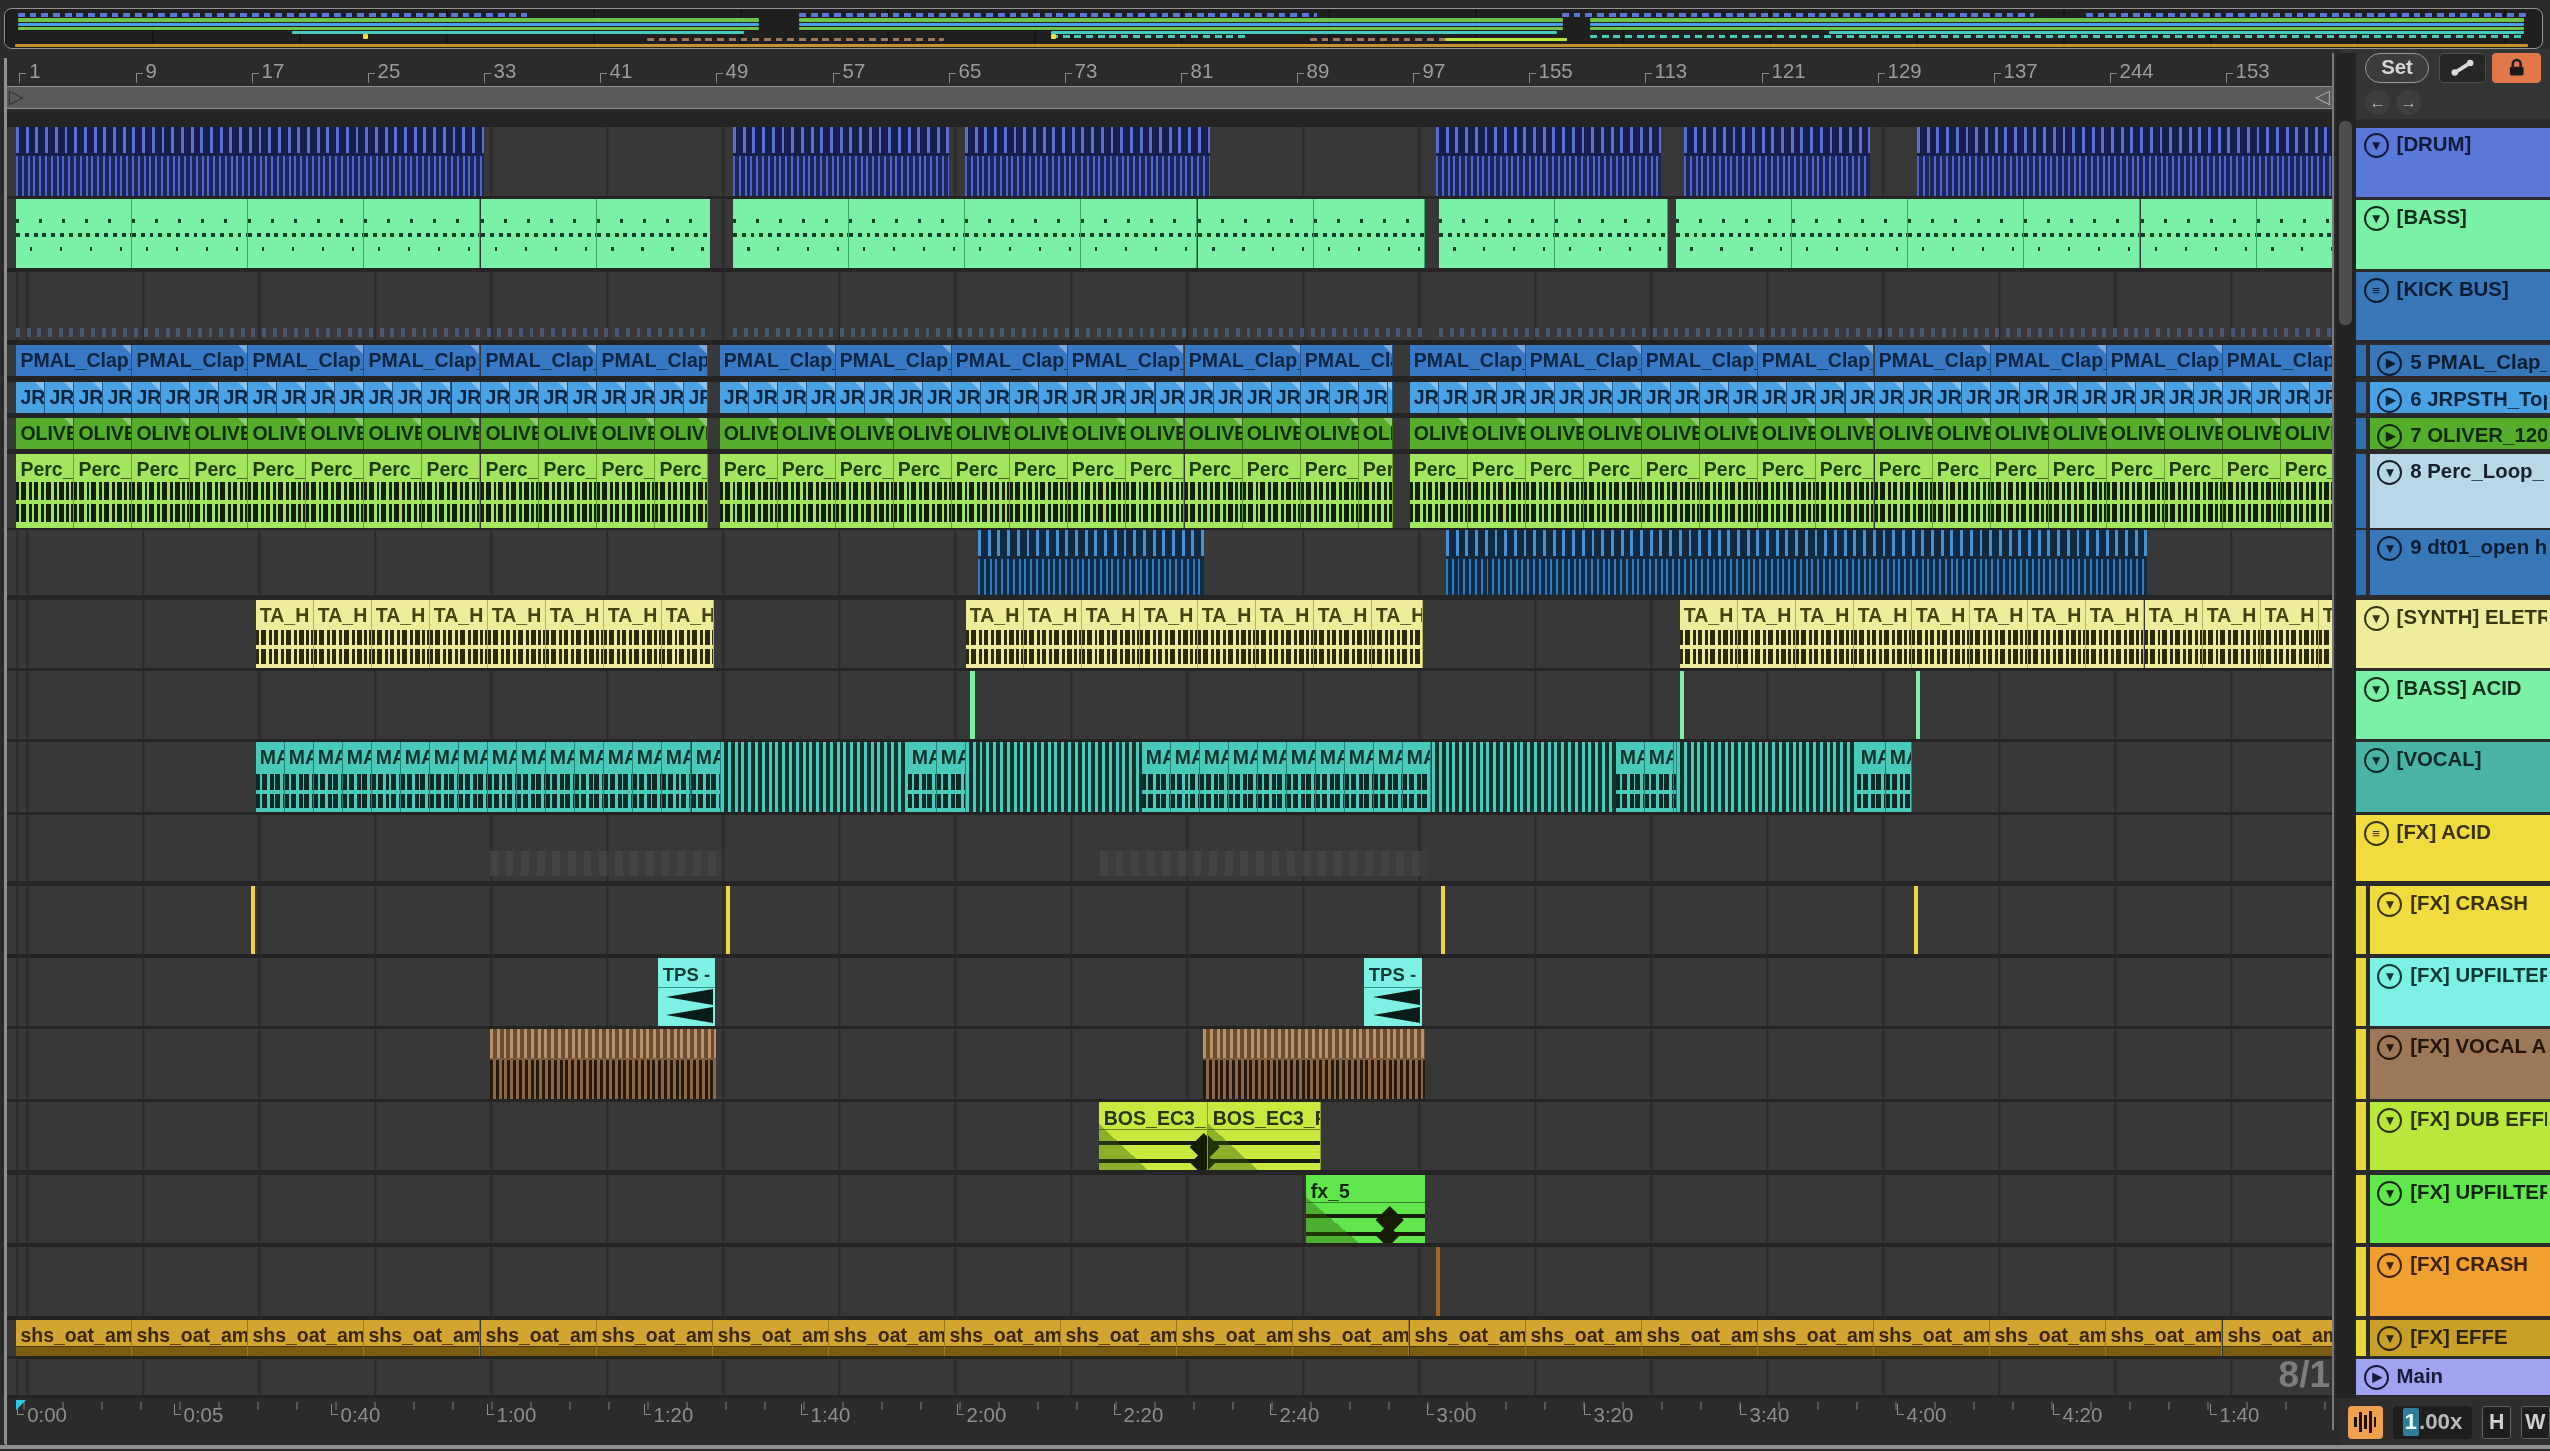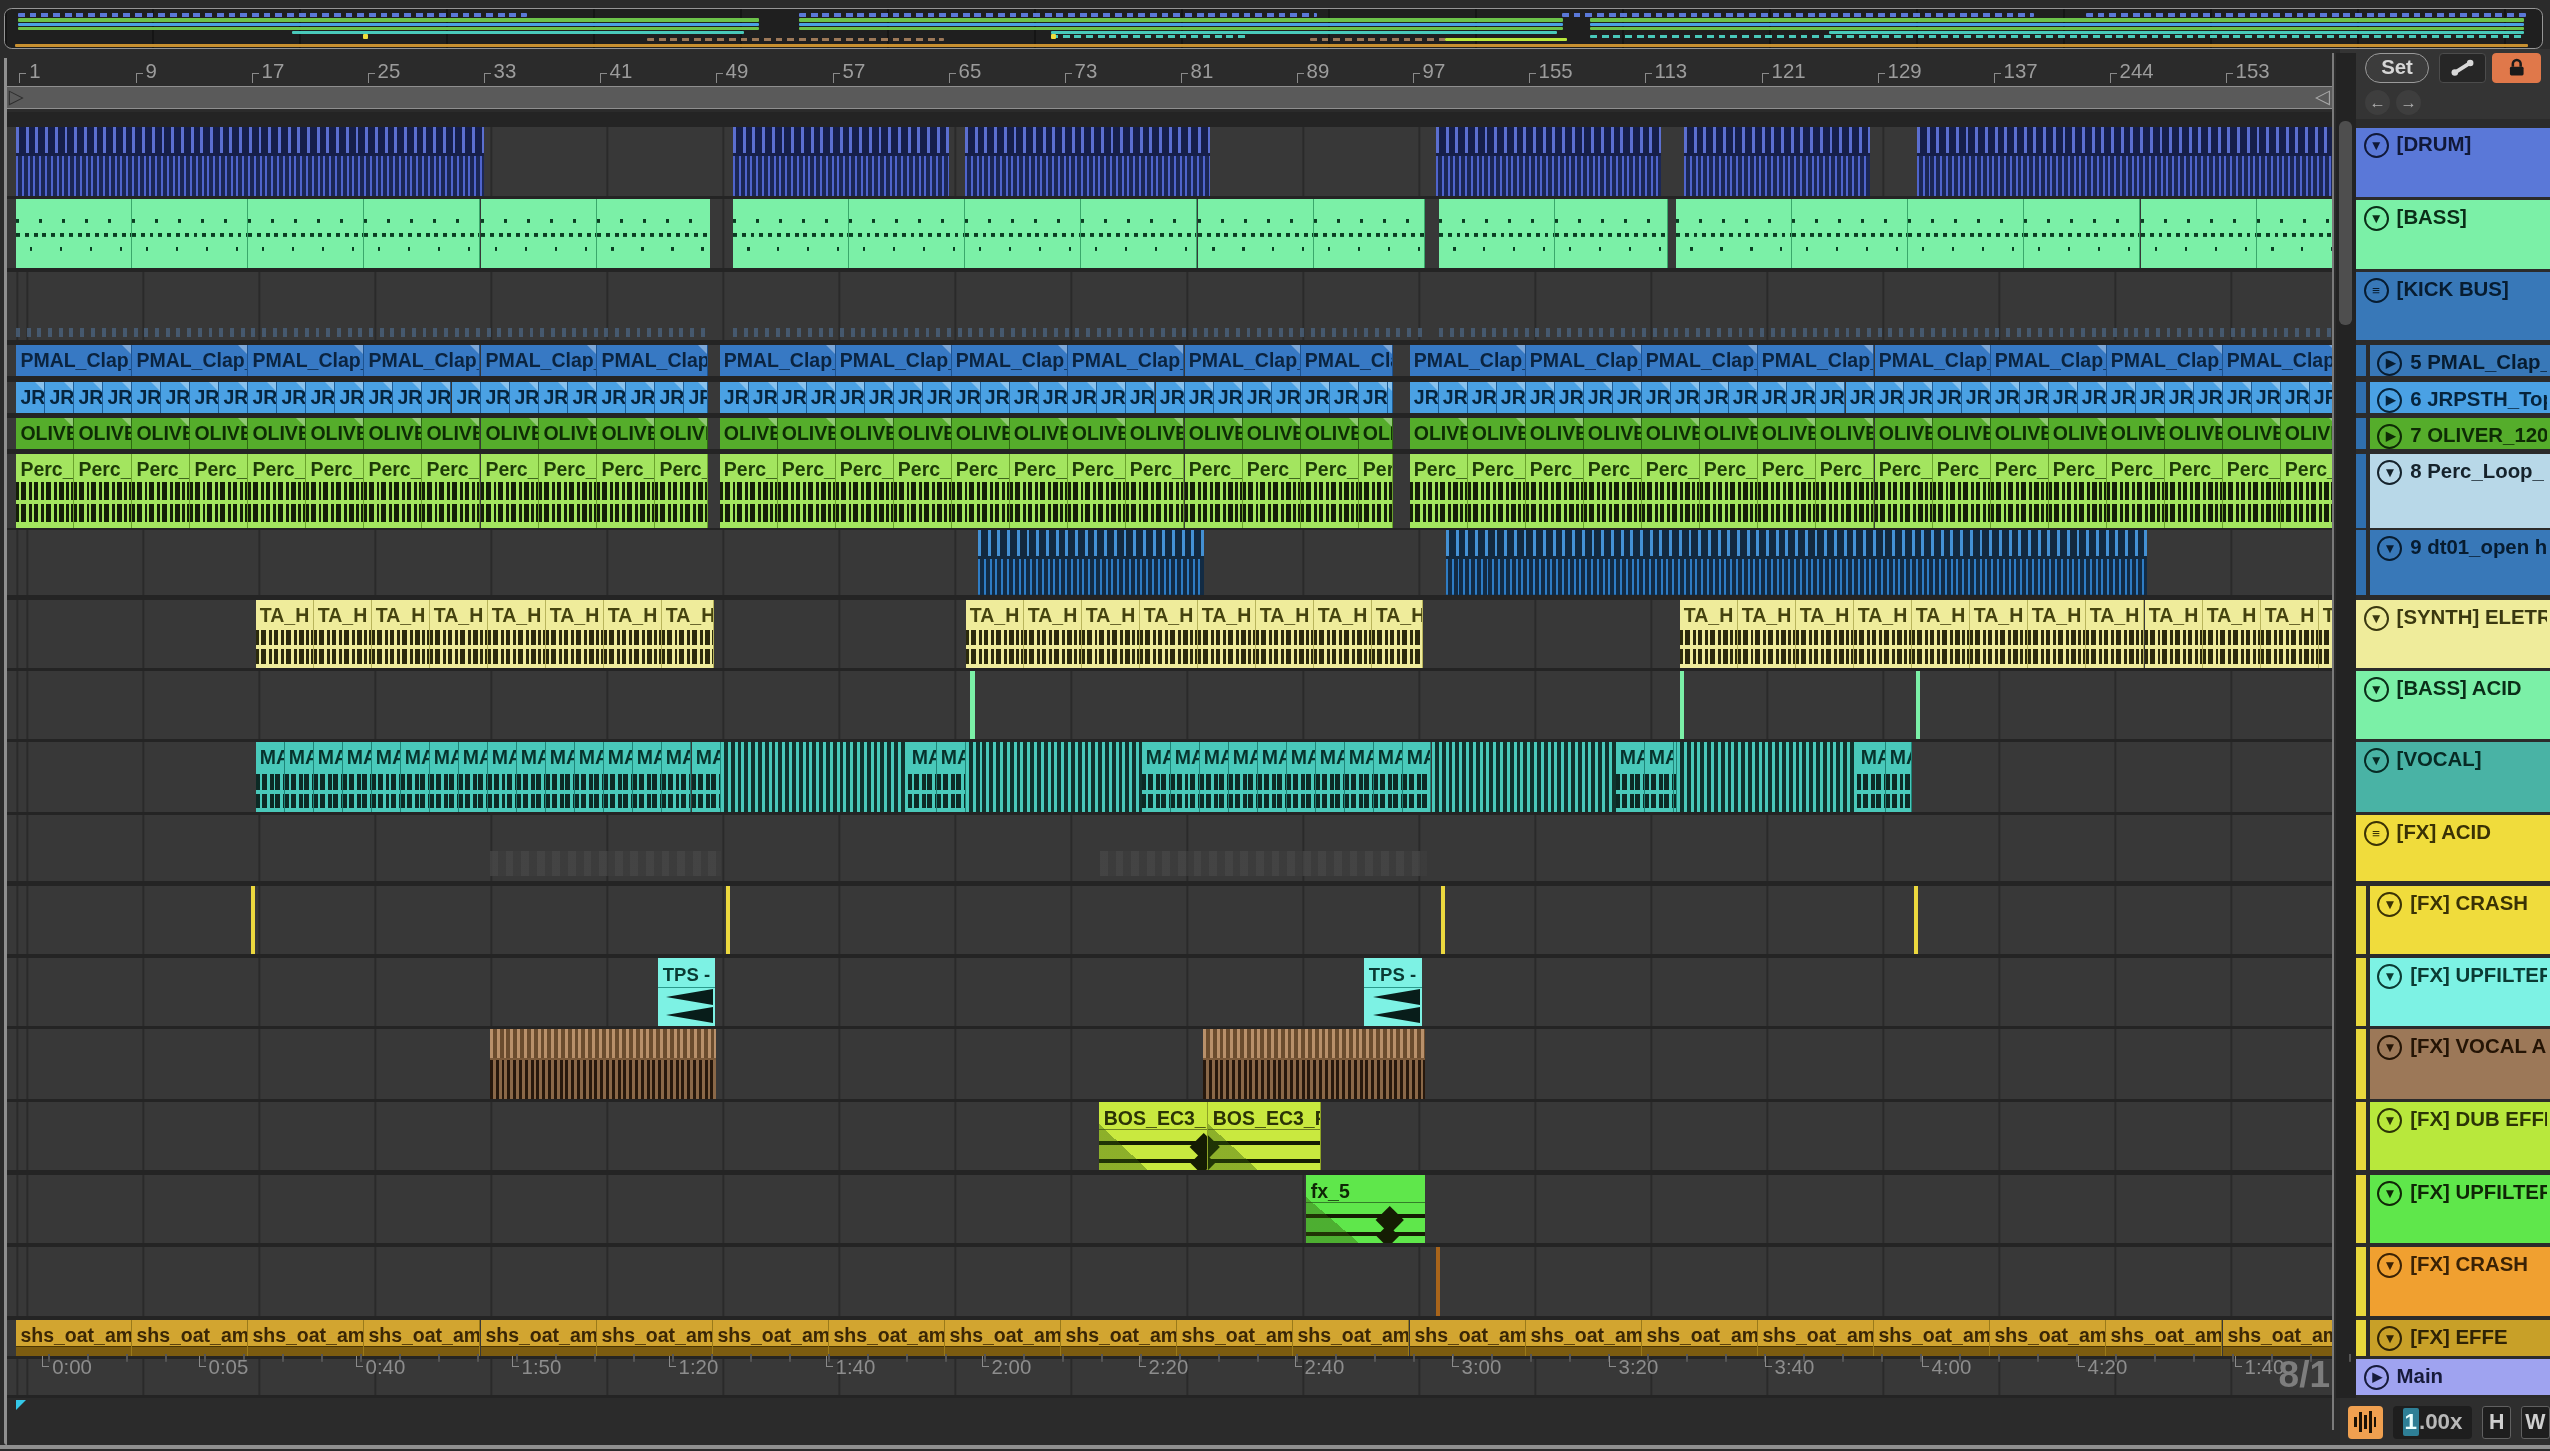--- a/index.html
+++ b/index.html
@@ -101,22 +101,22 @@
   .shead{position:absolute;left:0;width:195px;box-sizing:border-box;display:flex;align-items:flex-start;
          padding:5.8px 3.9px 0 7.8px;gap:7.8px;font-weight:bold;font-size:20.4px;overflow:hidden;}
   .shead.child{left:13.6px;width:181px;}
   .gstrip{position:absolute;left:0;width:9.7px;}
   .cicon{flex:0 0 auto;width:25px;height:25px;border:2.4px solid currentColor;border-radius:50%;
          display:flex;align-items:center;justify-content:center;font-size:13.6px;line-height:1;box-sizing:border-box;}
   .cicon.play{font-size:12.6px;padding-left:1.9px;}
   .tname{white-space:nowrap;overflow:hidden;}
 
   
-  #timeruler{left:3.9px;top:1350px;width:2330px;height:33px;color:#8d8d8d;font-size:20.4px;
-             background:repeating-linear-gradient(90deg,#555 0 1.9px,transparent 1.9px 39px) 19.5px 3.9px/2330px 7.8px no-repeat;margin-left:25px;}
+  #timeruler{left:3.9px;top:1398px;width:2330px;height:33px;color:#8d8d8d;font-size:20.4px;
+             background:repeating-linear-gradient(90deg,#555 0 1.9px,transparent 1.9px 39px) 19.5px 3.9px/2330px 7.8px no-repeat;}
   .tlab{position:absolute;top:5.8px;display:flex;gap:2.9px;align-items:flex-start;}
   .tlab .tick{width:6.8px;height:11.7px;border-left:1.9px solid #8a8a8a;border-bottom:1.9px solid #8a8a8a;box-sizing:border-box;}
   #timecursor{left:15.6px;top:1400px;width:0;height:0;border-left:10.7px solid #34c8e8;border-bottom:10.7px solid transparent;}
   #posdisplay{left:2169px;top:1354px;width:161px;text-align:right;font-size:37px;font-weight:bold;color:#7d7d7d;}
   #botbar{left:2340px;top:1398px;width:210px;height:48px;background:#2e2e2e;display:flex;align-items:center;gap:9.7px;padding-left:7.8px;box-sizing:border-box;}
   #wavebtn{width:43px;height:33px;background:#f0a050;border-radius:3.9px;display:flex;align-items:center;justify-content:center;gap:1.9px;}
   #wavebtn i{display:block;width:2.9px;background:#1c1205;}
   #speedbox{width:97px;height:33px;background:#1e1e1e;border-radius:3.9px;color:#b8b8b8;font-size:22.4px;font-weight:bold;
             display:flex;align-items:center;justify-content:center;}
   #speedbox .hl{background:#2e7f96;color:#eaffff;padding:1px 1.9px;border-radius:1.9px;}
@@ -1593,21 +1593,21 @@
       <div class="tlab" style="left: 170px;">
         <span class="tick"></span>
         <span>0:05</span>
       </div>
       <div class="tlab" style="left: 327px;">
         <span class="tick"></span>
         <span>0:40</span>
       </div>
       <div class="tlab" style="left: 483px;">
         <span class="tick"></span>
-        <span>1:50</span>
+        <span>1:00</span>
       </div>
       <div class="tlab" style="left: 640px;">
         <span class="tick"></span>
         <span>1:20</span>
       </div>
       <div class="tlab" style="left: 797px;">
         <span class="tick"></span>
         <span>1:40</span>
       </div>
       <div class="tlab" style="left: 953px;">

